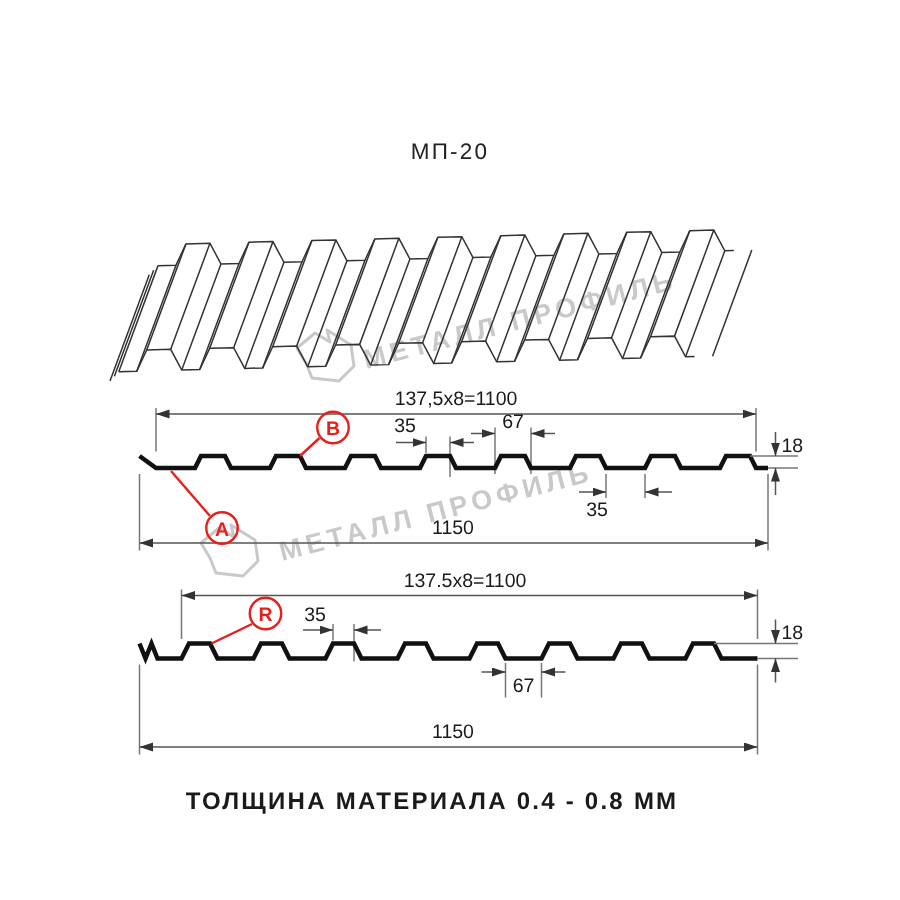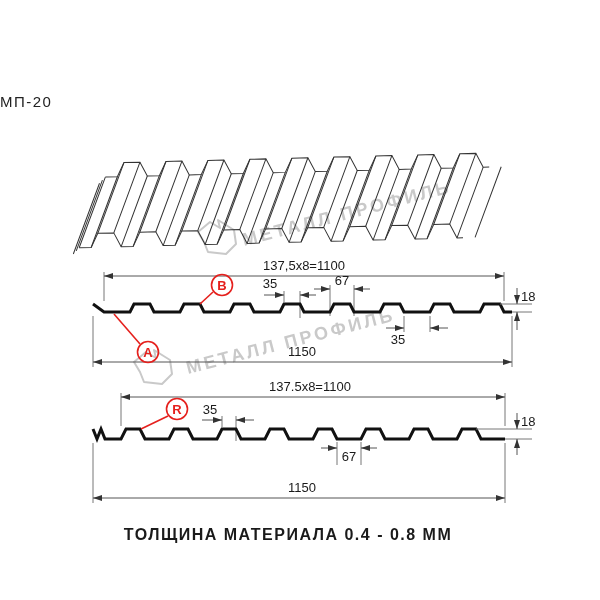--- a/index.html
+++ b/index.html
@@ -1,21 +1,21 @@
 <!DOCTYPE html>
 <html><head>
 <meta charset="utf-8">
 <style>
   html,body{margin:0;padding:0;}
   body{width:600px;height:600px;background:#ffffff;position:relative;overflow:hidden;
        font-family:"Liberation Sans",sans-serif;}
   .stage{position:absolute;left:0;top:0;width:600px;height:600px;}
   .title{position:absolute;left:0;top:50px;width:600px;text-align:center;
          font-size:35px;font-weight:700;letter-spacing:2px;color:#1c1c1c;}
-  .subtitle{position:absolute;left:0;top:93px;width:600px;
+  .subtitle{position:absolute;left:0;top:93px;width:600px;text-align:center;
             font-size:15px;font-weight:400;letter-spacing:1.5px;color:#222;}
   .footer{position:absolute;left:0;top:526px;width:576px;text-align:center;
           font-size:16px;font-weight:600;letter-spacing:1.5px;color:#1a1a1a;}
   svg{position:absolute;left:0;top:0;}
   .prof{fill:none;stroke:#111;stroke-width:3;stroke-linejoin:miter;}
   .thin3d{fill:none;stroke:#333;stroke-width:1;}
   .dim{stroke:#555;stroke-width:1;fill:none;}
   .ext{stroke:#777;stroke-width:1;fill:none;}
   .dimtxt{font-size:13px;fill:#1a1a1a;}
   .red{stroke:#e5201d;fill:none;stroke-width:1.6;}

